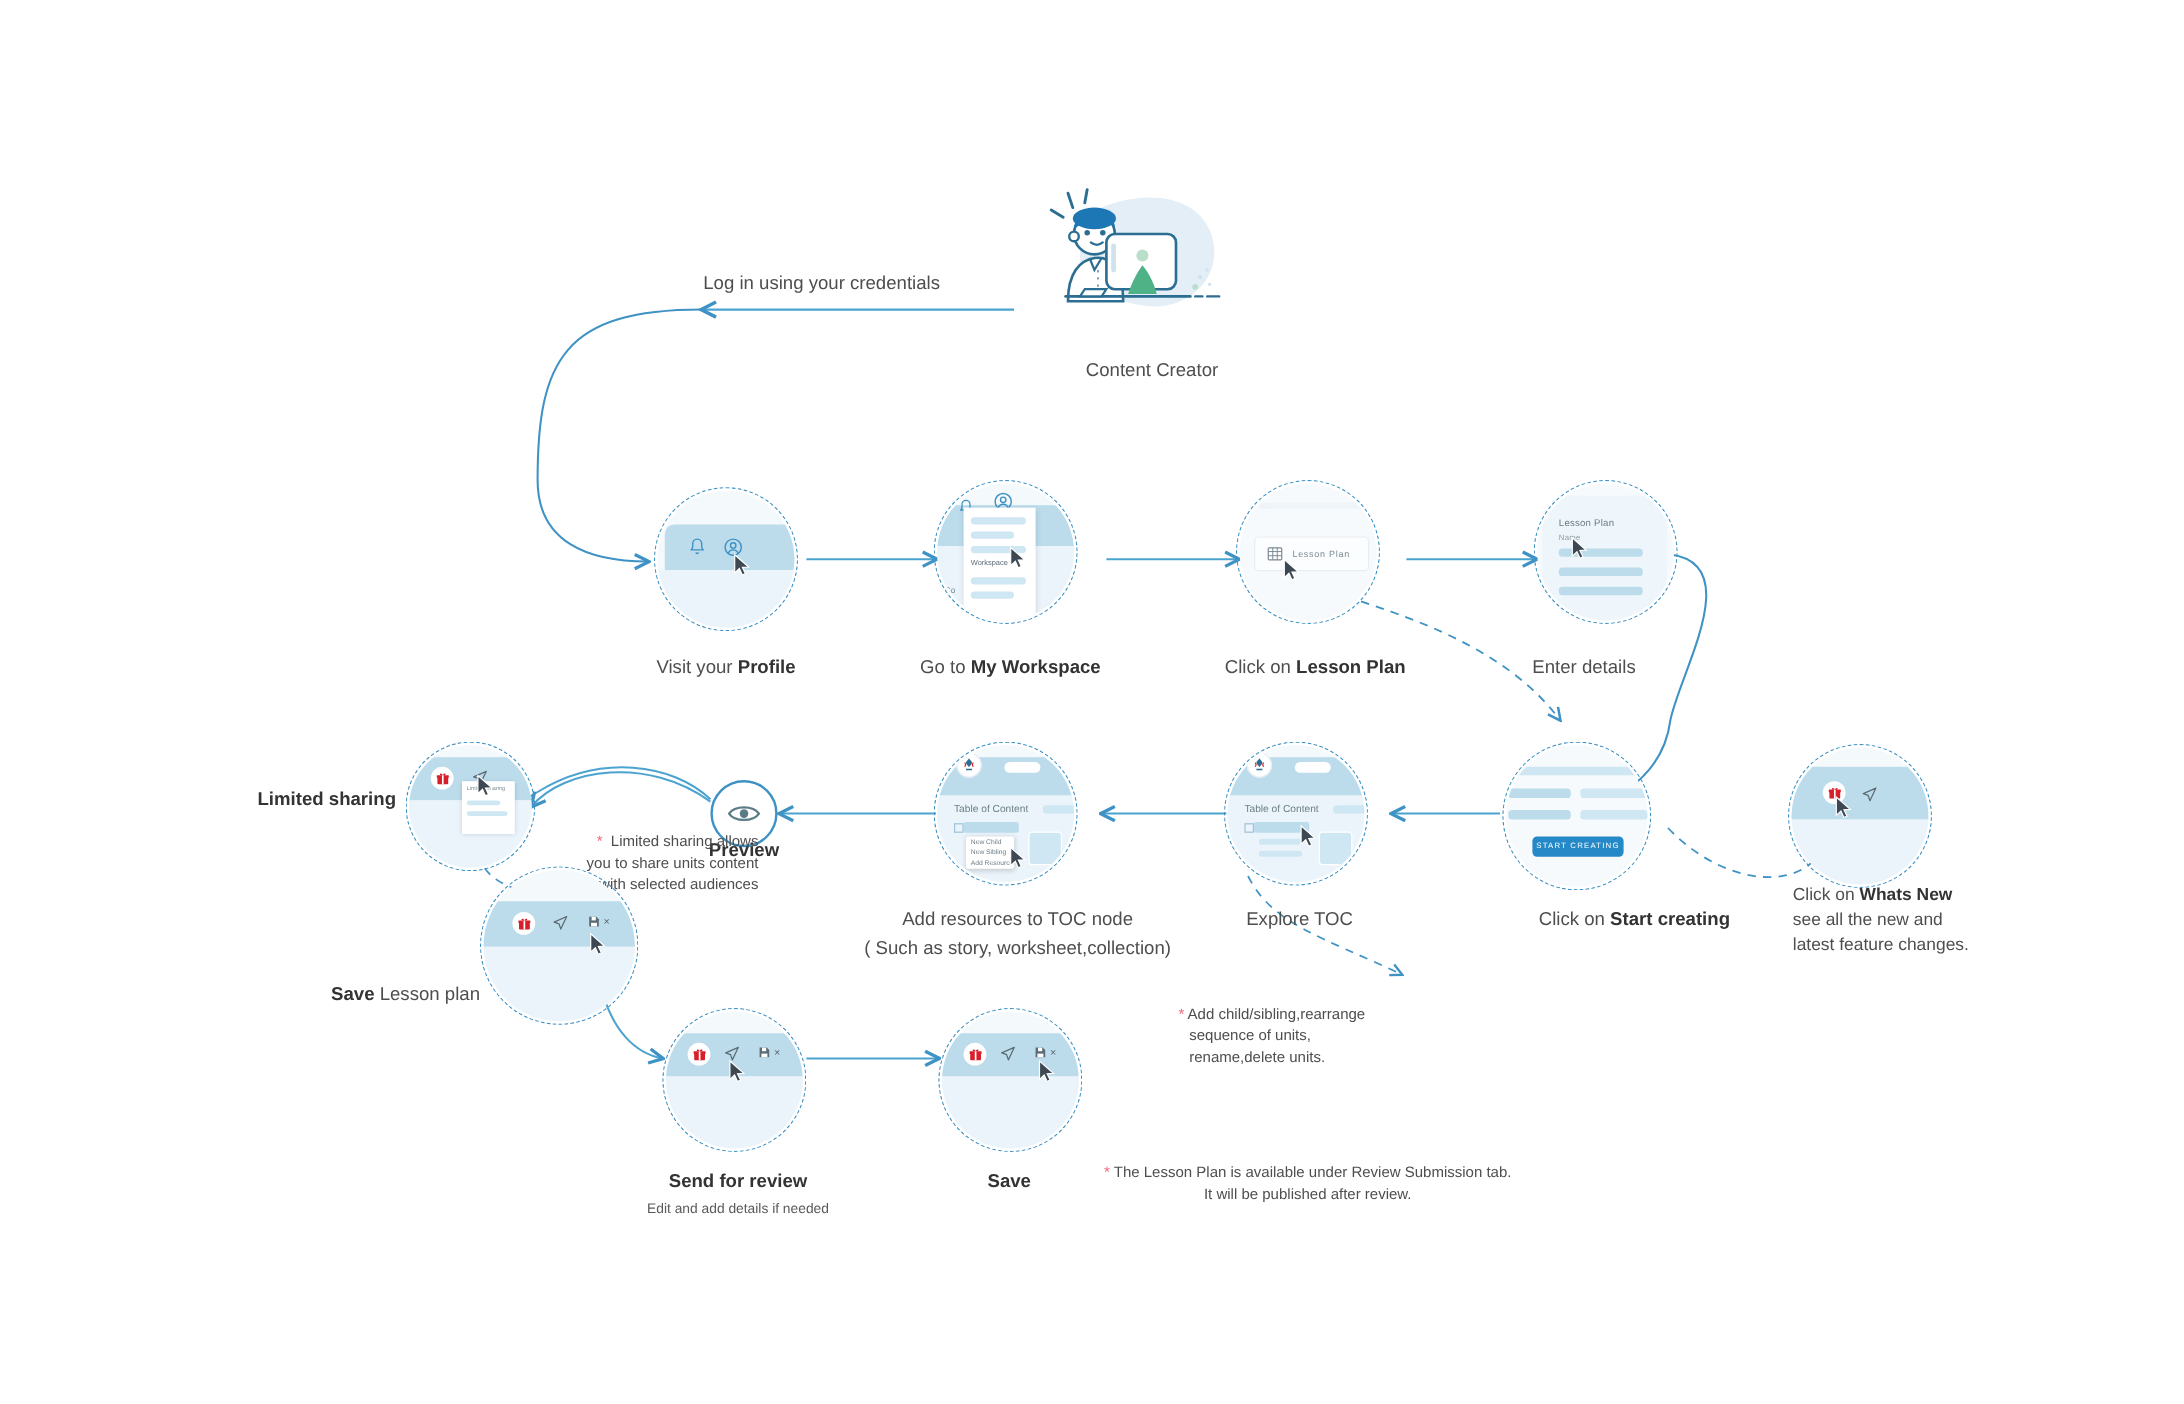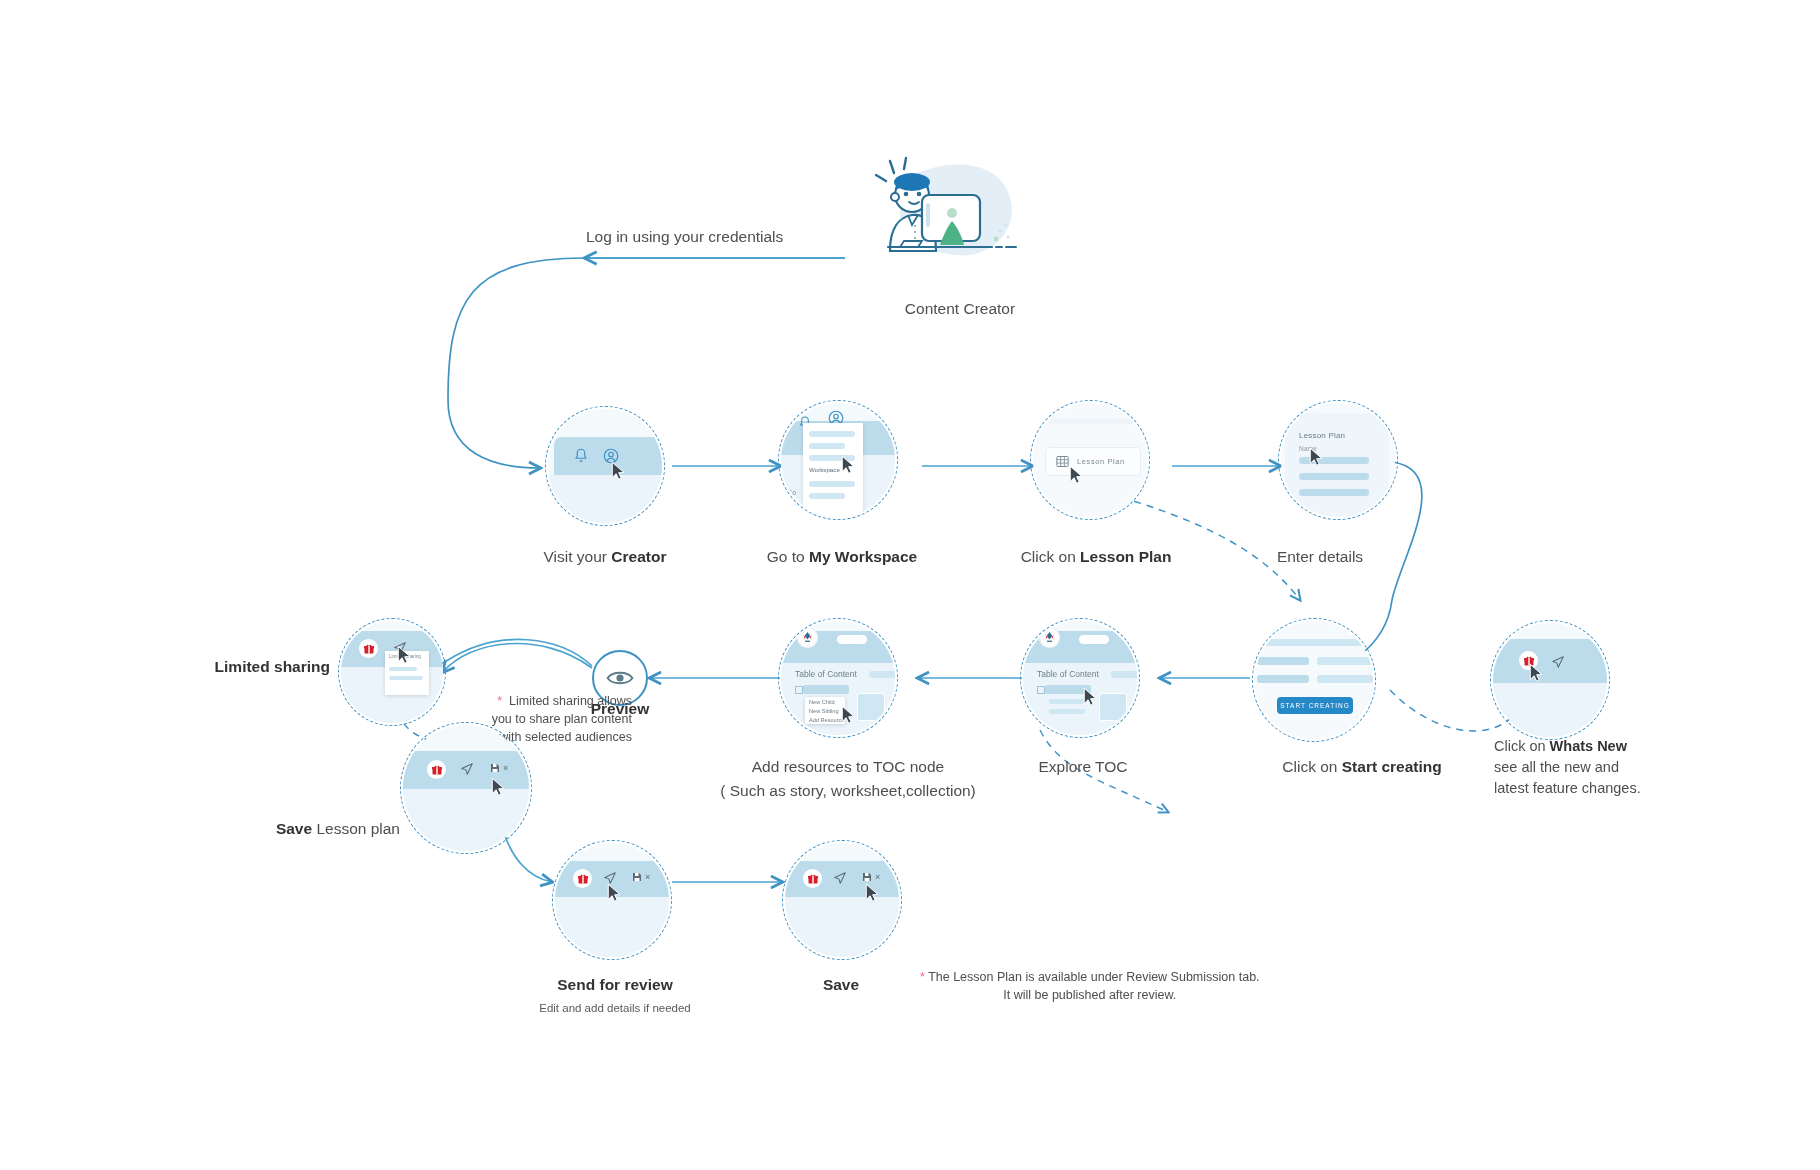--- a/index.html
+++ b/index.html
@@ -190,21 +190,21 @@
         <path class="icon-line" d="M6.5 19c1-3 4-4 5.5-4s4.5 1 5.5 4"></path>
       </svg>
       <div class="cursor" style="left:63px;top:52px;">
         <svg viewBox="0 0 12 16">
             <path d="M1,1 L1,13.2 L4.1,10.2 L6.1,14.6 L8.1,13.6 L6.1,9.4 L10.3,9.2 Z" fill="#3d4852" stroke="#fff" stroke-width=".8"></path>
           </svg>
       </div>
     </div>
   </div>
   <div class="lbl c" style="left:605px;top:548px;">
-    <span>Visit your </span><b>Creator</b>
+    <span>Visit your </span><b>Profile</b>
   </div>
 
   <div class="node" style="left:778px;top:400px;">
     <div class="ring"></div>
     <div class="clip">
       <div class="topbar" style="left:-4px;top:18px;width:130px;height:34px;"></div>
       <div class="body-pale" style="left:-4px;top:52px;width:130px;height:80px;"></div>
       <svg style="position:absolute;left:16px;top:12px;" width="16" height="16" viewBox="0 0 24 24">
         <path class="icon-line" d="M12 3a5 5 0 0 0-5 5v4l-1.5 3h13L17 12V8a5 5 0 0 0-5-5z"></path>
       </svg>
@@ -426,21 +426,21 @@
           </svg>
       </div>
     </div>
   </div>
   <div class="lbl r" style="left:330px;top:658px;">
     <b>Limited sharing</b>
   </div>
   <div class="note r" style="left:332px;top:692px;width:300px;">
     <div><span class="star">*</span>
       &nbsp;<span>Limited sharing allows</span></div>
-    <div>you to share plan content</div>
+    <div>you to share units content</div>
     <div>with selected audiences</div>
   </div>
 
   <div class="node" style="left:400px;top:722px;width:132px;height:132px;">
     <div class="ring"></div>
     <div class="clip">
       <div class="topbar" style="left:-4px;top:26px;width:146px;height:38px;border-radius:0 8px 0 0;"></div>
       <div class="body-pale" style="left:-4px;top:64px;width:146px;height:70px;"></div>
       <div class="gift" style="left:24px;top:35px;">
         <svg viewBox="0 0 24 24">
@@ -542,20 +542,26 @@
         <svg viewBox="0 0 12 16">
             <path d="M1,1 L1,13.2 L4.1,10.2 L6.1,14.6 L8.1,13.6 L6.1,9.4 L10.3,9.2 Z" fill="#3d4852" stroke="#fff" stroke-width=".8"></path>
           </svg>
       </div>
     </div>
   </div>
   <div class="lbl c" style="left:841px;top:976px;">
     <b>Save</b>
   </div>
 
+  <div class="note" style="left:982px;top:836px;width:210px;">
+    <div><span class="star">*</span>
+      <span>Add child/sibling,rearrange</span></div>
+    <div style="padding-left:9px;">sequence of units,</div>
+    <div style="padding-left:9px;">rename,delete units.</div>
+  </div>
 
 
   <div class="note" style="left:920px;top:968px;">
     <div><span class="star">*</span>
       <span>The Lesson Plan is available under Review Submission tab.</span></div>
     <div style="text-align:center;">It will be published after review.</div>
   </div>
 
 </div>
 

